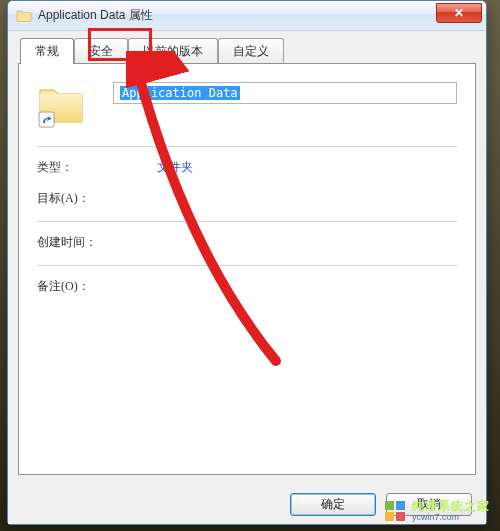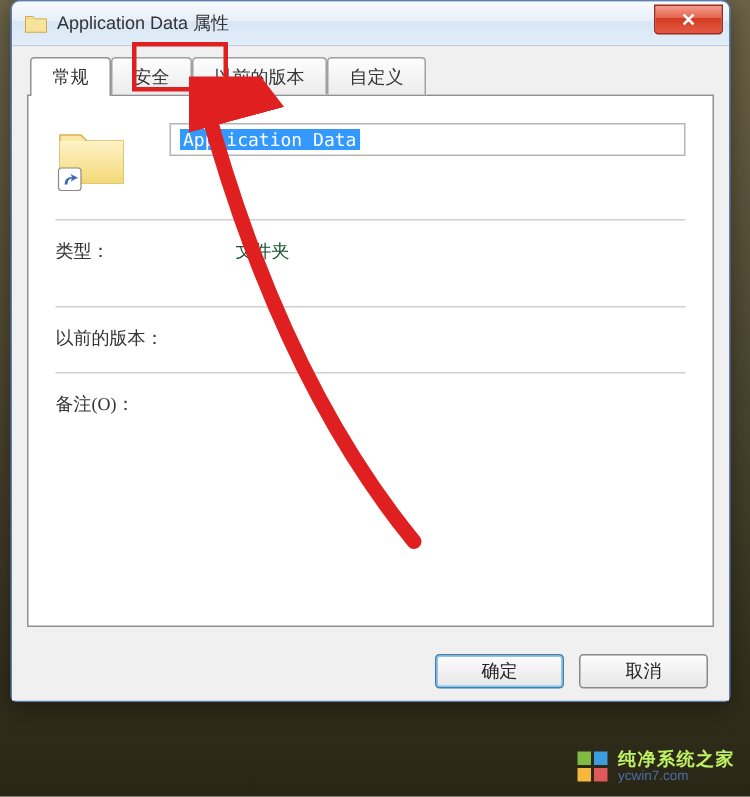--- a/index.html
+++ b/index.html
@@ -16,21 +16,21 @@
   .desktop-bg {
     position: absolute;
     inset: 0;
     background: linear-gradient(180deg, #6b6348 0%, #2a2615 100%);
   }
   .dialog {
     position: absolute;
     left: 7px;
     top: 0;
     width: 480px;
-    height: 468px;
+    height: 525px;
     background: #f0f0f0;
     border: 1px solid #5a7fb0;
     border-radius: 6px 6px 4px 4px;
     box-shadow: 0 4px 16px rgba(0,0,0,0.4);
     display: flex;
     flex-direction: column;
   }
   .titlebar {
     height: 30px;
     background: linear-gradient(180deg, #f8fbff 0%, #e8eff8 45%, #d8e6f5 46%, #e2edf9 100%);
@@ -156,21 +156,21 @@
     font-size: 12px;
     color: #333;
     font-family: Liberation Serif, serif;
   }
   .prop-label {
     width: 120px;
     flex-shrink: 0;
   }
   .prop-value {
     flex: 1;
-    color: #14532d;
+    color: #1d4ed8;
   }
   .blur {
     filter: blur(4px);
     opacity: 0.6;
     background: #ddd;
     display: inline-block;
     width: 120px;
     height: 14px;
     border-radius: 2px;
     margin-left: 4px;
@@ -299,27 +299,28 @@
       </div>
 
       <hr class="divider">
 
       <div class="prop-row">
         <span class="prop-label">类型：</span>
         <span class="prop-value">文件夹</span>
       </div>
 
       <div class="prop-row">
+        <span class="prop-label">目标(A)：</span>
         <span class="prop-value"></span>
       </div>
 
       <hr class="divider">
 
       <div class="prop-row">
-        <span class="prop-label">以前的版本：</span>
+        <span class="prop-label">创建时间：</span>
       </div>
 
       <hr class="divider">
 
       <div class="prop-row">
         <span class="prop-label">备注(O)：</span>
         <span class="prop-value"></span>
       </div>
 
     </div>

